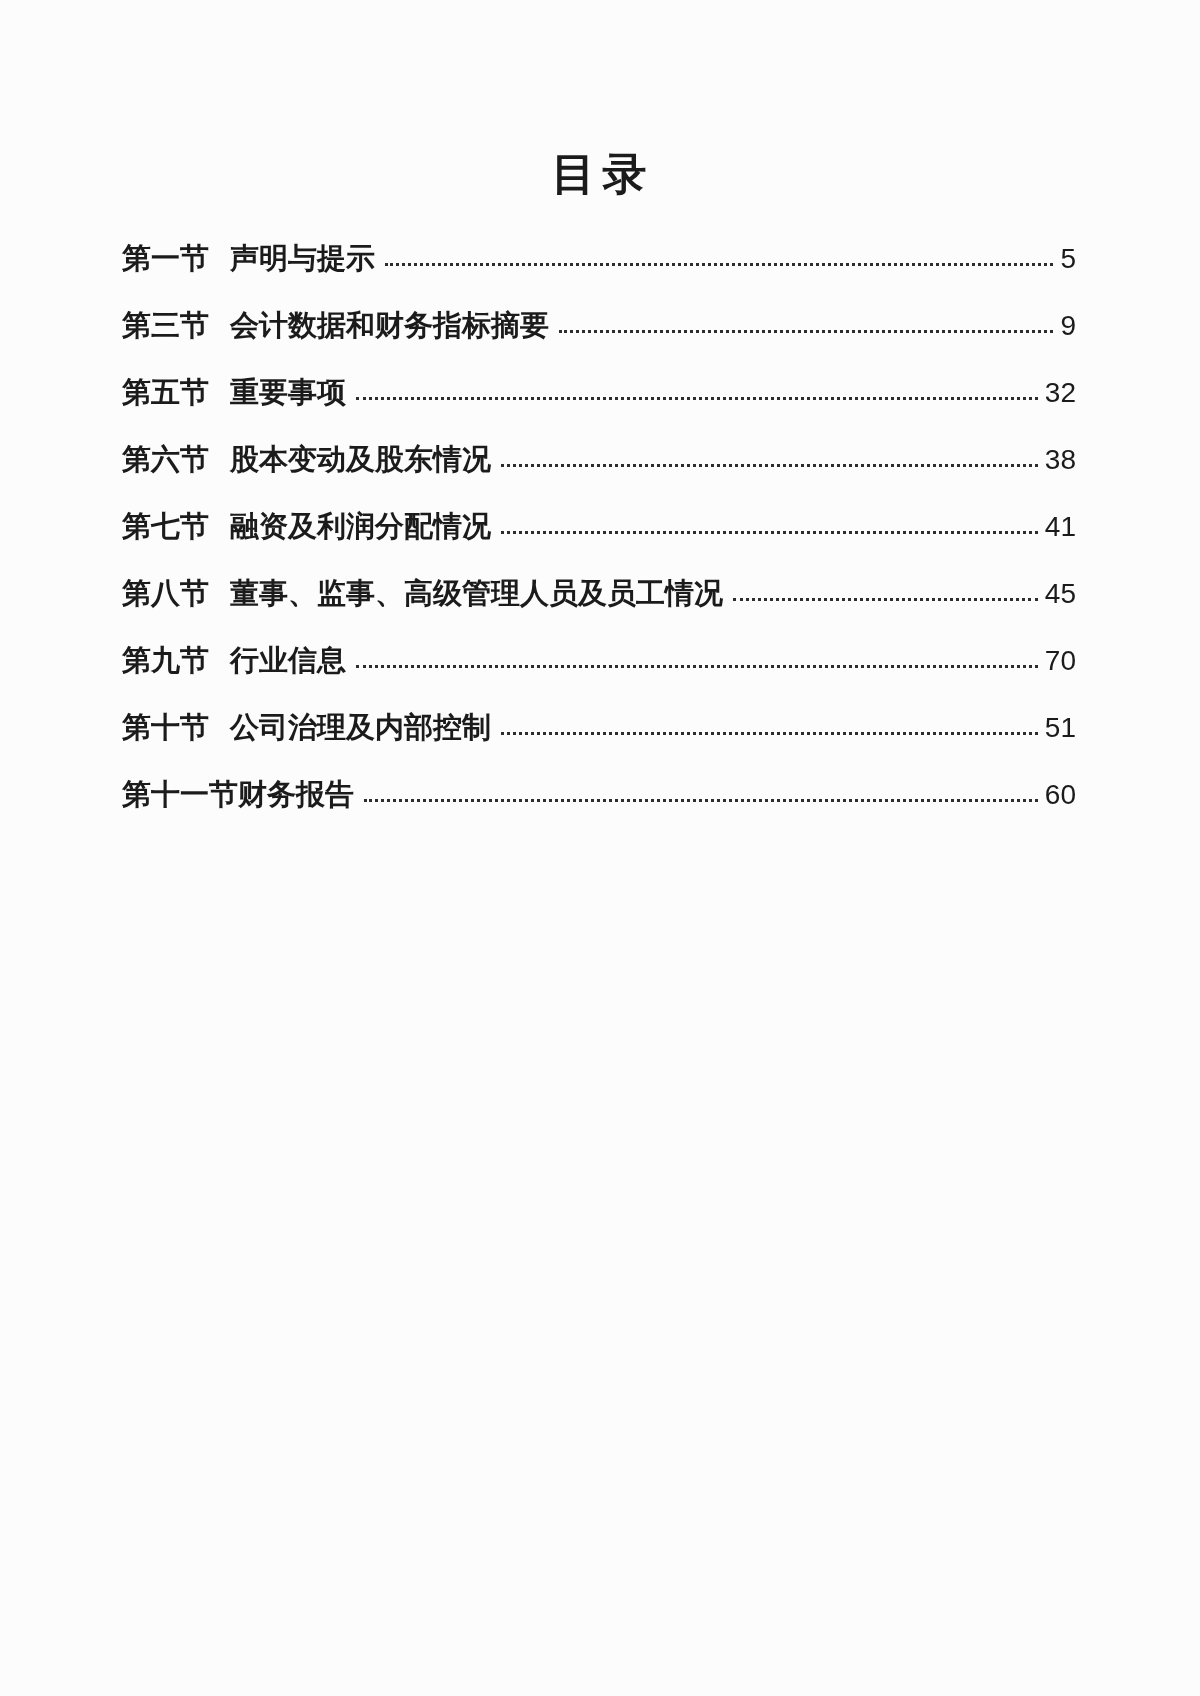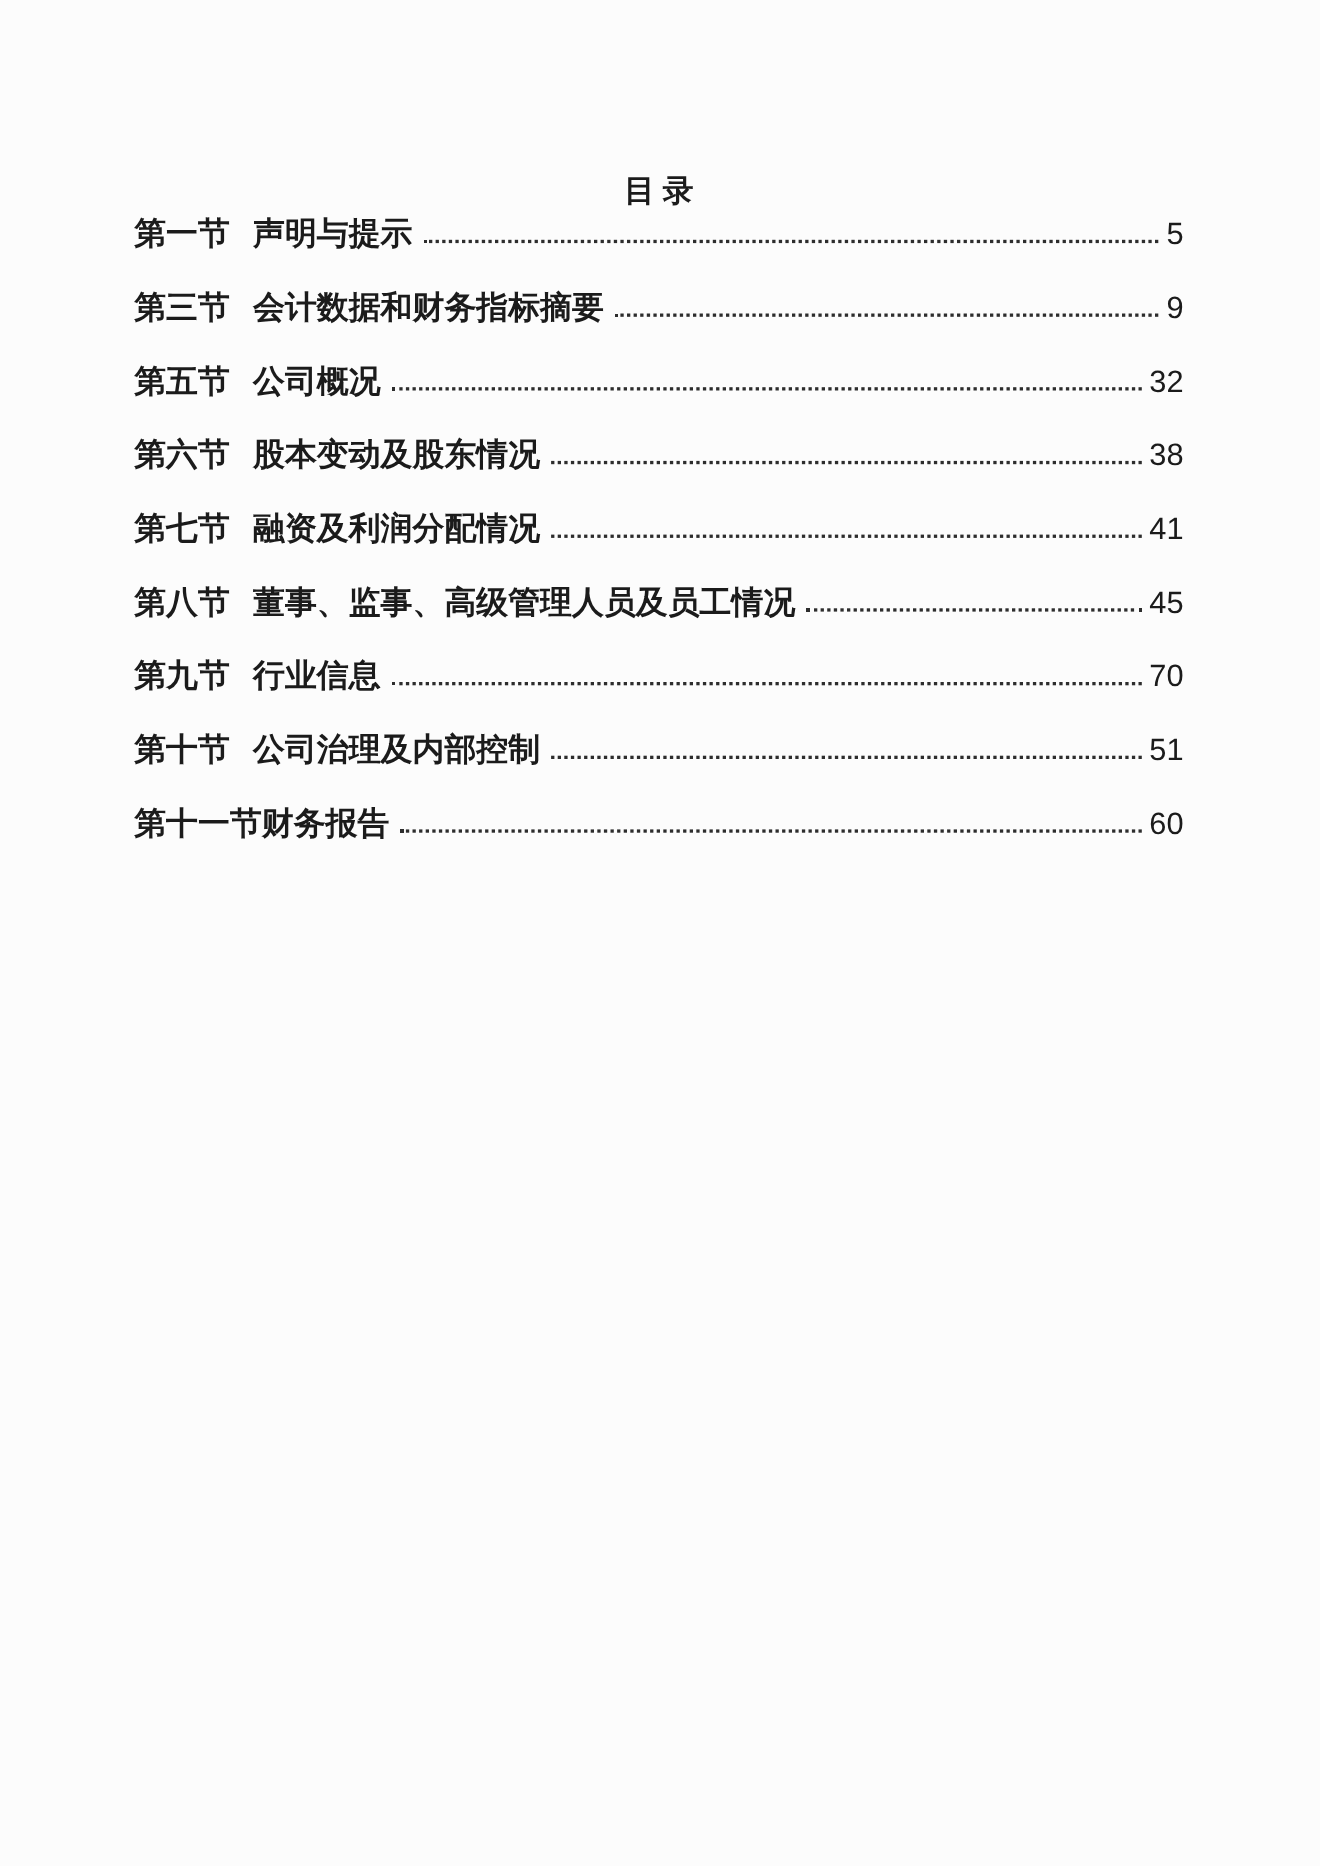--- a/index.html
+++ b/index.html
@@ -17,28 +17,29 @@
     width: 1200px;
     height: 1696px;
     box-sizing: border-box;
     background: var(--page-bg, #fcfcfc);
     padding: 150px 124px 0 122px;
     overflow: hidden;
   }
   .doc-title {
     margin: 0;
     text-align: center;
-    font-size: 28px;
+    font-size: 44px;
     line-height: 48px;
     font-weight: 700;
     letter-spacing: 7px;
     text-indent: 7px; 
     color: var(--text, #1b1b1b);
   }
   .toc {
+    margin-top: 45px;
   }
   .toc-row {
     display: flex;
     align-items: baseline;
     height: 30px;
     margin-bottom: 37px;
     font-size: 29px;
     line-height: 30px;
     font-weight: 700;
     color: var(--text, #1b1b1b);
@@ -81,21 +82,21 @@
     <span class="toc-page">5</span>
   </div>
       <div class="toc-row">
     <span class="toc-label">第三节</span>
     <span class="toc-chapter-title">会计数据和财务指标摘要</span>
     <span class="toc-leader"></span>
     <span class="toc-page">9</span>
   </div>
       <div class="toc-row">
     <span class="toc-label">第五节</span>
-    <span class="toc-chapter-title">公司概况</span>
+    <span class="toc-chapter-title">重要事项</span>
     <span class="toc-leader"></span>
     <span class="toc-page">32</span>
   </div>
       <div class="toc-row">
     <span class="toc-label">第六节</span>
     <span class="toc-chapter-title">股本变动及股东情况</span>
     <span class="toc-leader"></span>
     <span class="toc-page">38</span>
   </div>
       <div class="toc-row">

